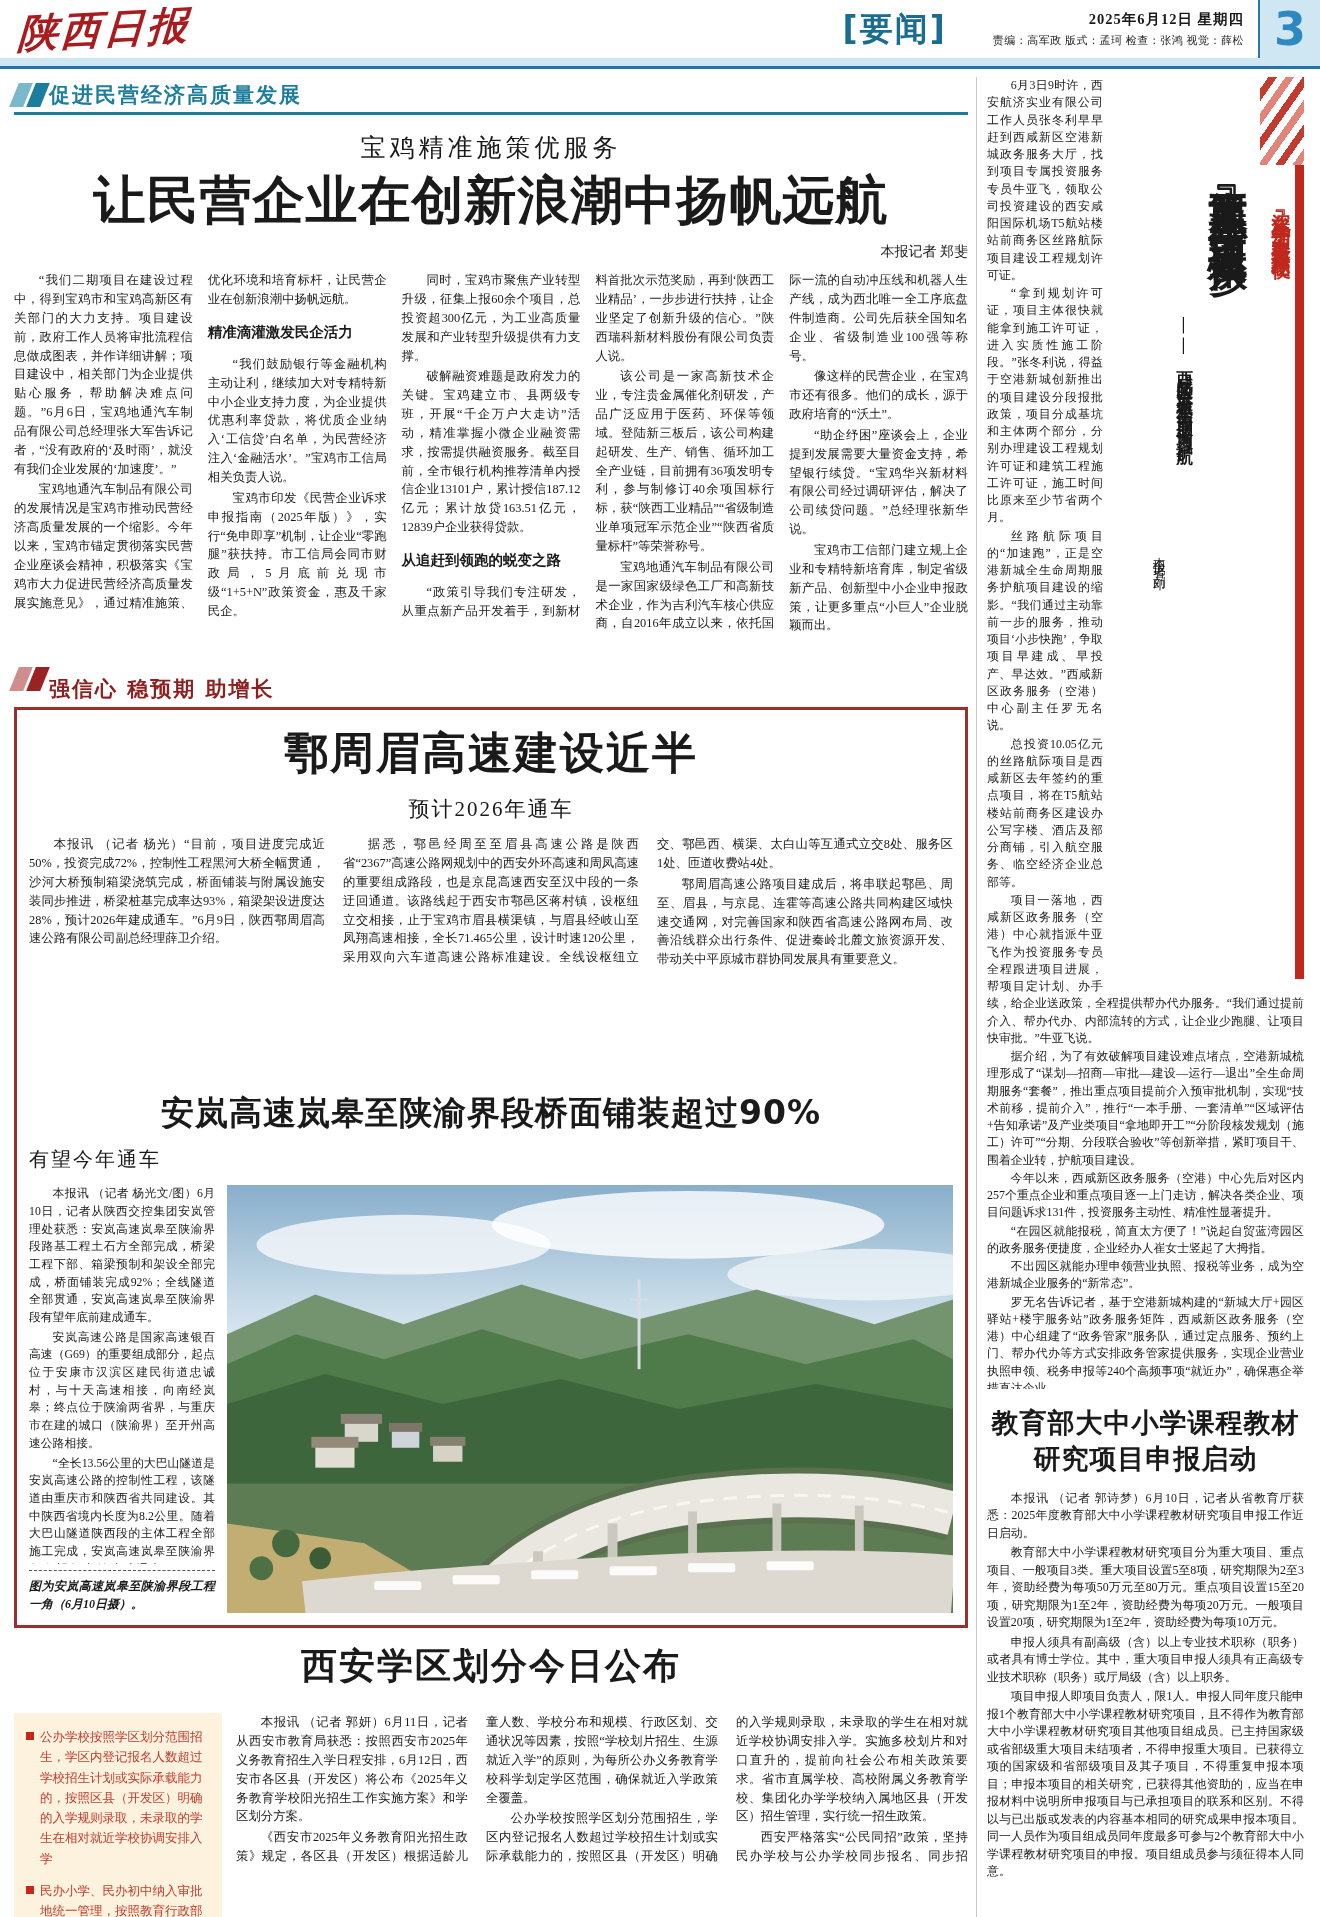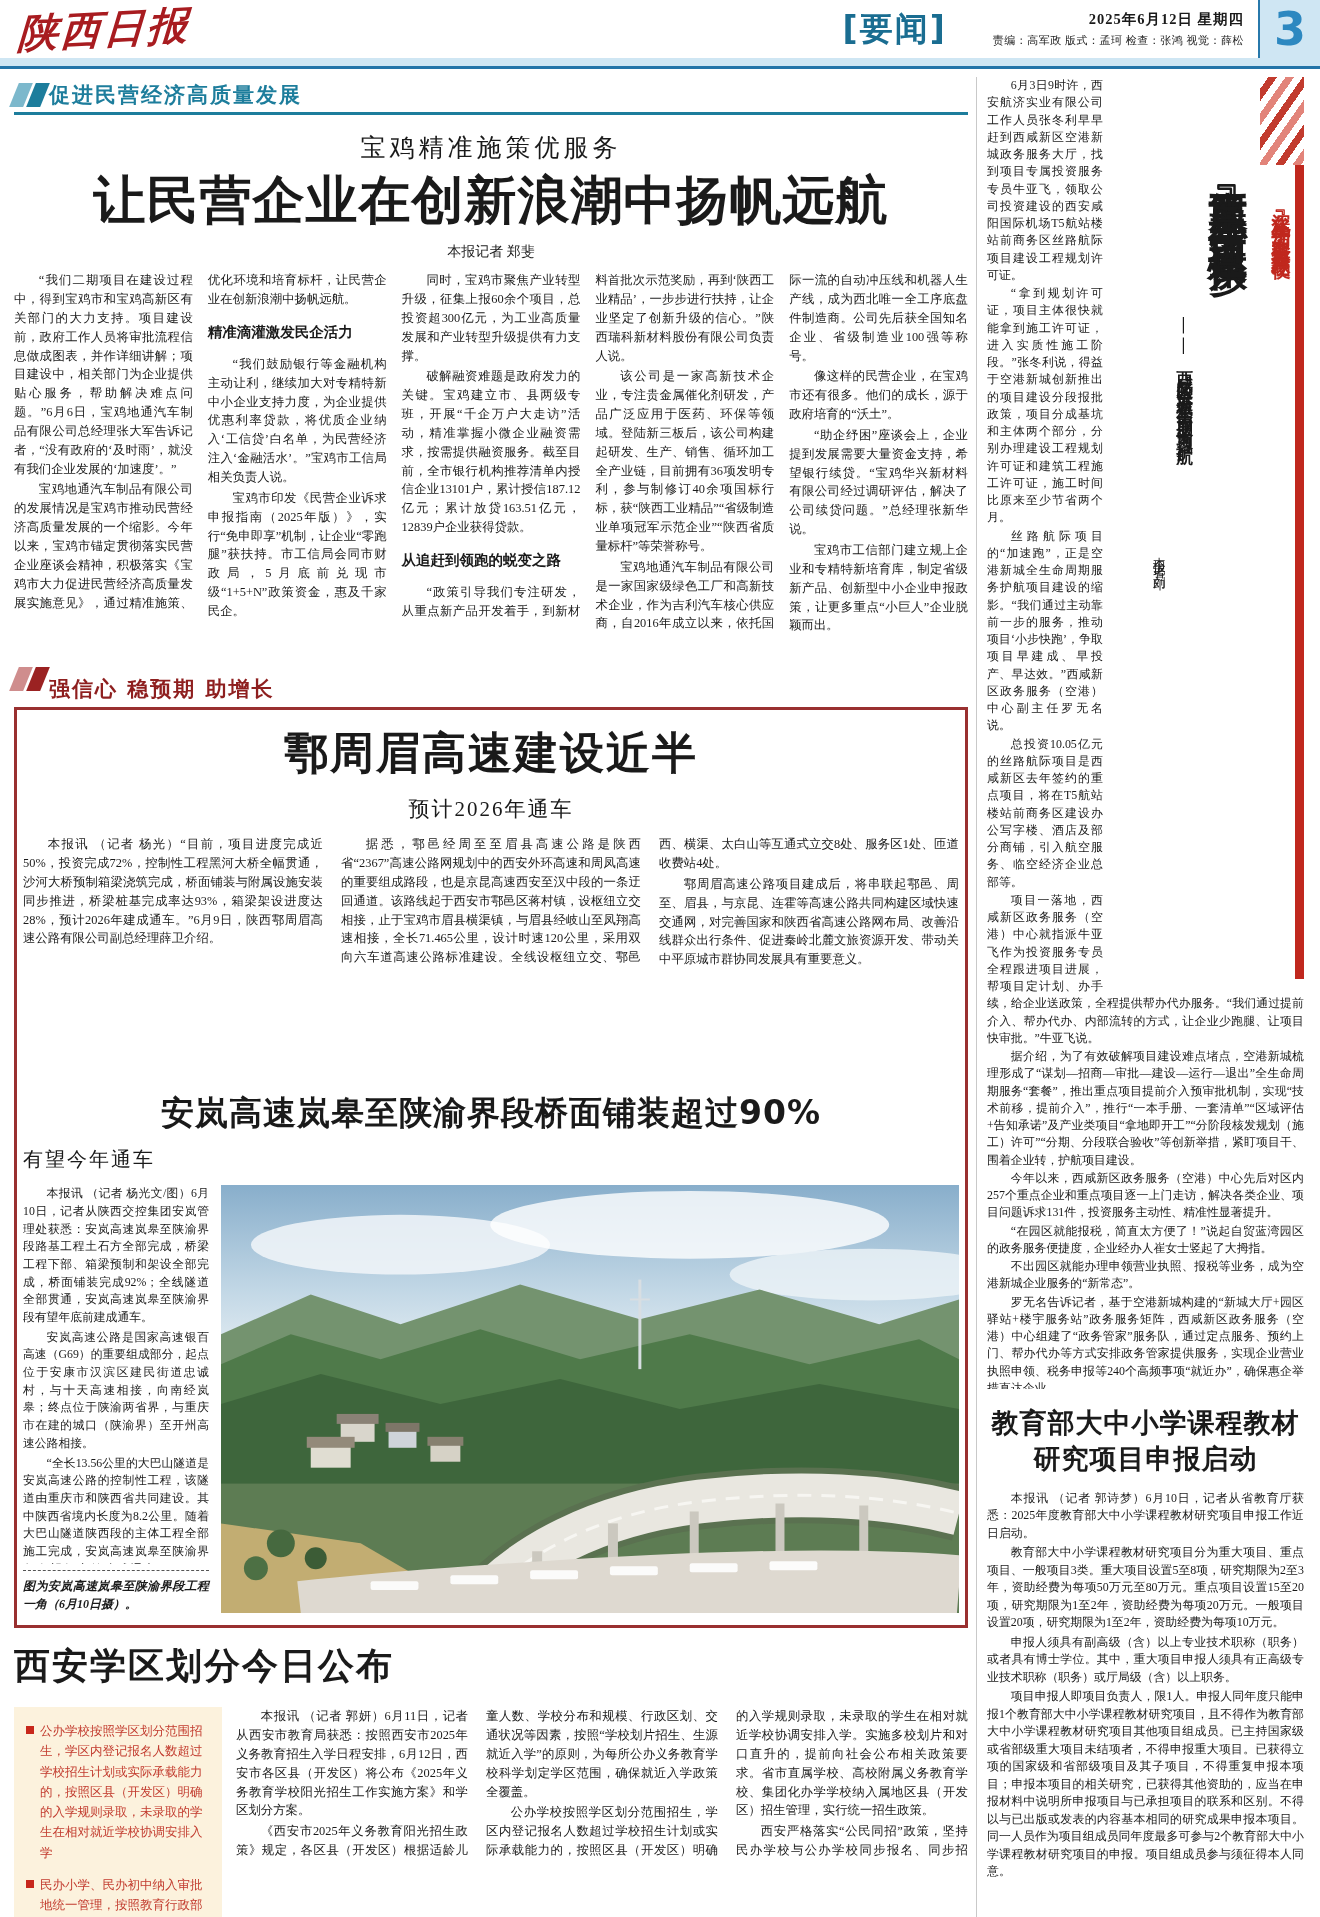--- a/index.html
+++ b/index.html
@@ -31,44 +31,44 @@
   .banner-rule { height:3px; margin-top:3px; }
   .teal  .slash { background:#1d7d9c; } .teal .slash.lt { background:#7cb8cc; }
   .teal  .banner-label { color:#1d7d9c; }
   .teal-rule { background:#1d7d9c; }
   .red   .slash { background:#9b2222; } .red .slash.lt { background:#cf8d8d; }
   .red   .banner-label { color:#8e1f1f;margin-top:20px; }
 
   
   .a1-kicker { text-align:center; font-size:25px; letter-spacing:4px; margin-top:16px; }
   .a1-headline { text-align:center; font-family:"DejaVu Sans",sans-serif; font-weight:900; font-size:52px; letter-spacing:1px; margin-top:8px; line-height:1.1; }
-  .a1-byline { text-align:center; font-size:14px; margin:14px 0 10px; }
+  .a1-byline { text-align:right; font-size:14px; margin:14px 0 10px; }
   .cols5 { column-count:5; column-gap:15px; text-align:justify; font-size:12.4px; line-height:1.52; height:368px; overflow:hidden; }
   .para { text-indent:2em; margin-bottom:2px; }
   .subhead { text-align:left; font-family:"DejaVu Sans",sans-serif; font-weight:bold; font-size:14.5px; margin:12px 0; }
 
   
   .red-banner-row { margin-top:12px; }
-  .red-box { border:3px solid #993030; margin-top:4px; padding:14px 6px 12px; }
+  .red-box { border:3px solid #993030; margin-top:4px; padding:14px 12px 12px; }
   .m-headline { text-align:center; font-family:"DejaVu Sans",sans-serif; font-weight:900; font-size:44px; letter-spacing:2px; }
   .m-deck { text-align:center; font-size:21px; margin:12px 0 12px; letter-spacing:2px; }
   .cols3 { column-count:3; column-gap:18px; text-align:justify; font-size:12.4px; line-height:1.52; height:238px; overflow:hidden; }
 
   .al-headline { text-align:center; font-family:"DejaVu Sans",sans-serif; font-weight:900; font-size:33px; letter-spacing:1px; margin-top:18px; }
   .al-deck { font-size:20px; margin:10px 0 12px; letter-spacing:2px; }
   .al-row { display:flex; gap:12px; height:428px; }
   .al-textcol { width:186px; display:flex; flex-direction:column; font-size:11.8px; line-height:1.5; text-align:justify; }
   .al-body { flex:1; overflow:hidden; }
   .al-caption { border-top:1px dashed #555; padding-top:6px; margin-top:6px; font-weight:bold; font-style:italic; font-size:12px; line-height:1.5; }
   .photo { flex:1; overflow:hidden; }
   .photo svg { display:block; width:100%; height:100%; }
 
   
   .xq { margin-top:14px; }
-  .xq-headline { font-family:"DejaVu Sans",sans-serif; font-weight:900; font-size:36px; letter-spacing:2px; margin-bottom:16px; }
+  .xq-headline { text-align:center; font-family:"DejaVu Sans",sans-serif; font-weight:900; font-size:36px; letter-spacing:2px; margin-bottom:22px; }
   .xq-row { display:flex; gap:14px; }
   .xq-box { width:208px; background:#fcf2dd; padding:14px 12px; color:#c23b2e; font-size:12.5px; line-height:1.62; }
   .xq-item { display:flex; gap:6px; margin-bottom:12px; }
   .bullet-sq { flex:0 0 8px; width:8px; height:8px; background:#c7271b; margin-top:5px; }
   .xq-body { flex:1; column-count:3; column-gap:18px; text-align:justify; font-size:12.4px; line-height:1.52; height:158px; overflow:hidden; }
 
   
   .r-article { overflow:hidden; height:1312px; }
   .vblock { float:right; width:192px; height:902px; margin-left:9px; display:flex; flex-direction:row; justify-content:flex-end; }
   .v { writing-mode:vertical-rl; }

